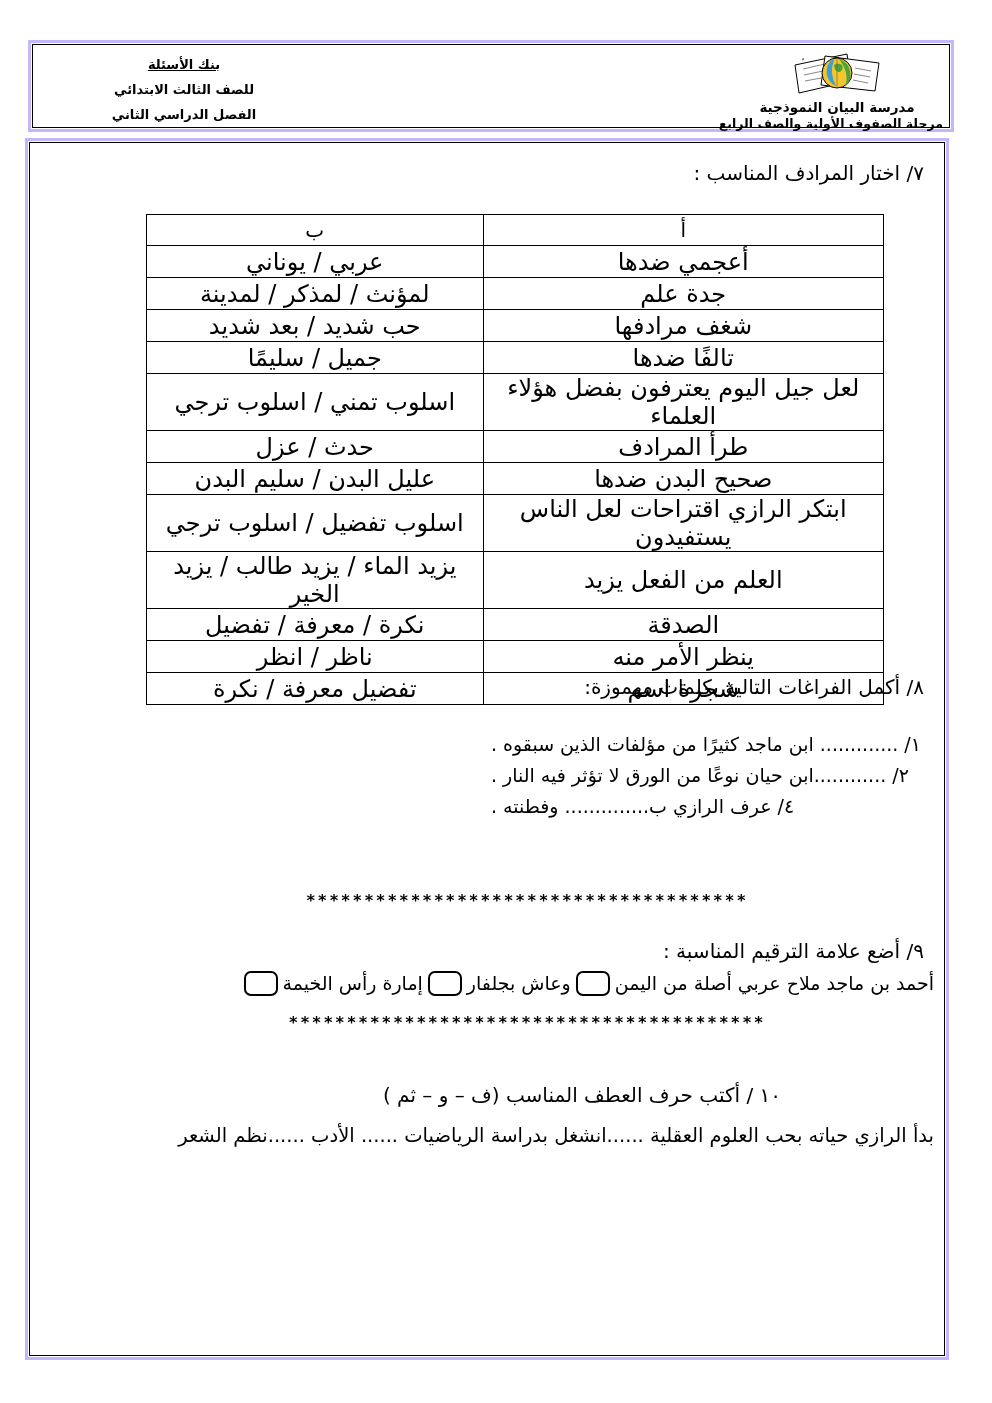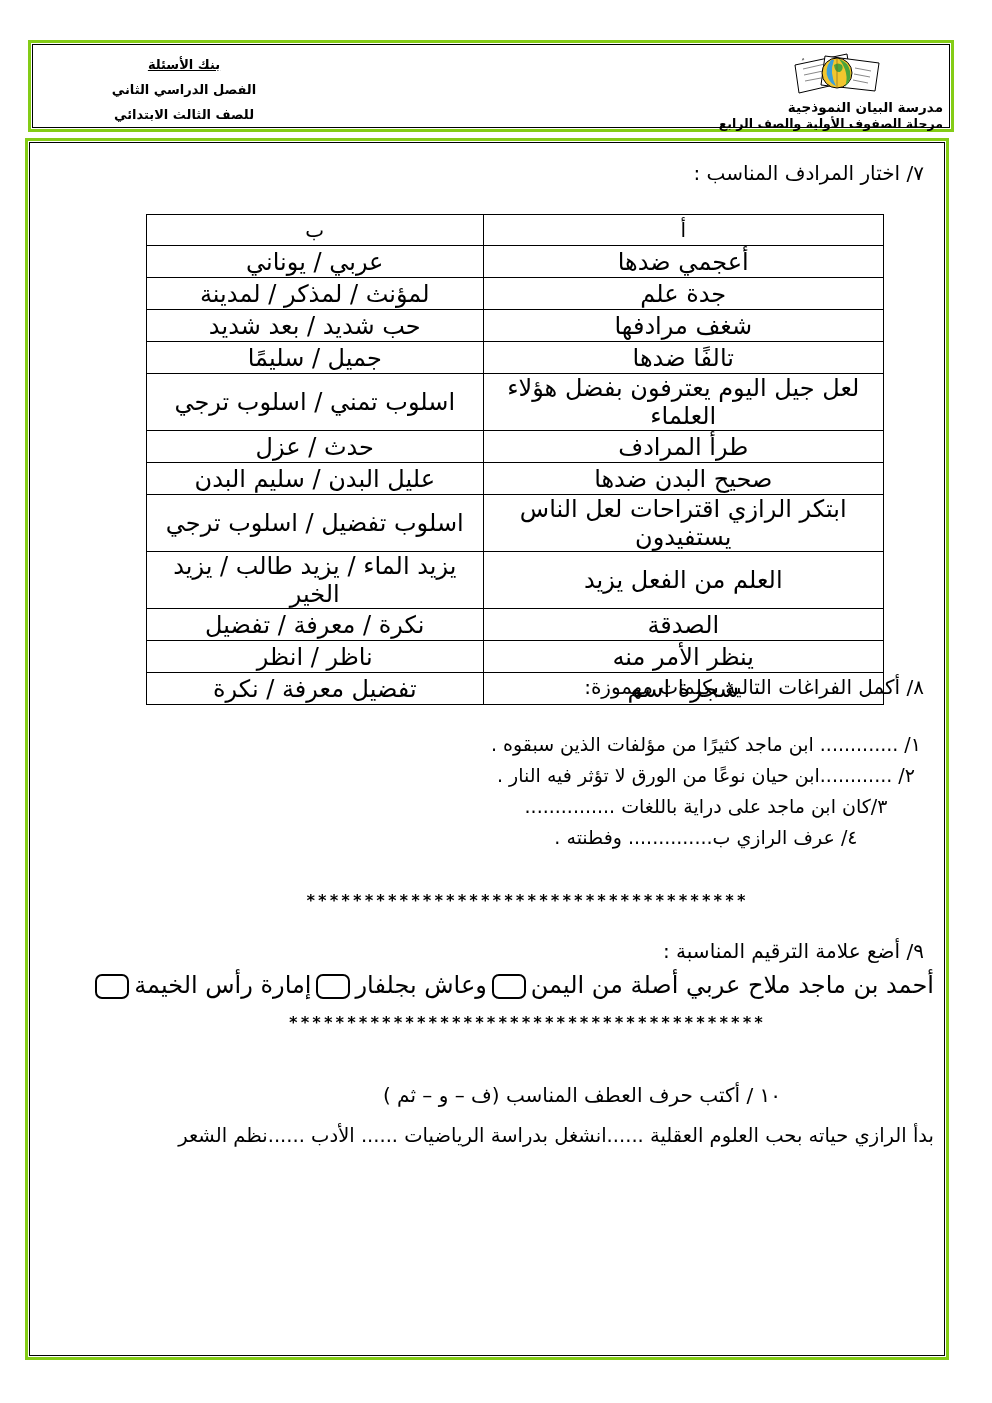--- a/index.html
+++ b/index.html
@@ -7,21 +7,21 @@
   body {
     width: 992px; height: 1403px;
     position: relative;
     font-family: "DejaVu Sans", sans-serif;
     color: #000;
     overflow: hidden;
   }
   
   .frame {
     position: absolute;
-    border: 3px solid #84cc16;
+    border: 3px solid #c4b5fd;
     background: #fff;
   }
   .frame::after {
     content: "";
     position: absolute;
     inset: 1px;
     border: 1px solid #000;
     pointer-events: none;
   }
   #header-box { left: 28px; top: 40px; width: 926px; height: 92px; }
@@ -31,21 +31,21 @@
   .hdr-left {
     position: absolute; left: 38px; top: 9px; width: 230px;
     text-align: center; font-size: 13px; font-weight: bold;
     line-height: 25px; direction: rtl;
   }
   .hdr-left .u { text-decoration: underline; }
 
   
   .hdr-right {
     position: absolute; right: 8px; top: 2px; width: 212px;
-    text-align: right; direction: rtl;
+    text-align: center; direction: rtl;
   }
   .hdr-right .logo { display: block; margin: 0 auto; }
   .hdr-right .school { font-size: 13.5px; font-weight: bold; line-height: 16px; white-space: nowrap; }
   .hdr-right .stage  { font-size: 12.5px; font-weight: bold; line-height: 17px; white-space: nowrap; }
 
   
   .abs { position: absolute; direction: rtl; }
   .sec-title { font-size: 20px; white-space: nowrap; }
 
   #q7-title { top: 20px; right: 22px; }
@@ -58,56 +58,56 @@
     border: 1px solid #000;
     text-align: center; vertical-align: middle;
     font-size: 24px; padding: 0 4px;
   }
   #q7-table th { height: 31px; font-weight: normal; font-size: 20px; }
   #q7-table td { height: 32px; }
   #q7-table .col-a { width: 401px; }
   #q7-table .col-b { width: 337px; }
 
   #q8-title { top: 534px; right: 22px; }
-  #q8-items { top: 588px; right: 25px; text-align: center; }
+  #q8-items { top: 588px; right: 25px; text-align: left; }
   #q8-items .item { font-size: 19px; line-height: 31px; white-space: nowrap; }
 
   .sep {
     position: absolute; left: 80px; right: 0; text-align: center;
     font-family: "DejaVu Sans Mono", monospace;
     font-size: 16px; letter-spacing: 2px; font-weight: bold;
     white-space: nowrap; direction: ltr;
   }
   #sep1 { top: 750px; }
   #sep2 { top: 872px; }
 
   #q9-title { top: 798px; right: 22px; }
-  #q9-line  { top: 830px; right: 12px; font-size: 24px; white-space: nowrap; }
+  #q9-line  { top: 830px; right: 12px; font-size: 19px; white-space: nowrap; }
   .punct-box {
     display: inline-block; width: 34px; height: 25px;
     border: 2px solid #000; border-radius: 7px;
     vertical-align: -6px; margin: 0 5px;
     background: #fff;
   }
 
   #q10-title { top: 942px; right: 165px; }
   #q10-text  {
     top: 976px; right: 12px; width: 792px;
     font-size: 19.5px; line-height: 37px; 
   }
 </style>
 </head>
 <body>
 
 <div class="frame" id="header-box">
 
   <div class="hdr-left">
     <div><span class="u">بنك الأسئلة</span></div>
+    <div>للصف الثالث الابتدائي</div>
     <div>الفصل الدراسي الثاني</div>
-    <div>للصف الثالث الابتدائي</div>
   </div>
 
   <div class="hdr-right">
     <svg class="logo" width="100" height="54" viewBox="0 0 100 54">
 
       <defs>
         <path id="arcPath" d="M 14,16 Q 50,1 88,13" fill="none"></path>
       </defs>
       <text font-size="5.5" fill="#333">
         <textPath href="#arcPath" startOffset="4">مرحلة الصفوف الأولية والصف الرابع</textPath>
@@ -200,21 +200,20 @@
           <td>شجرة اسم</td>
           <td>تفضيل معرفة / نكرة</td>
         </tr>
     </tbody>
   </table>
 
   <div class="abs sec-title" id="q8-title">٨/ أكمل الفراغات التالية بكلمات مهموزة:</div>
   <div class="abs" id="q8-items">
     <div class="item">١/ ............. ابن ماجد كثيرًا من مؤلفات الذين سبقوه .</div>
     <div class="item">٢/ ............ابن حيان نوعًا من الورق لا تؤثر فيه النار .</div>
-    <div class="item">٣/كان ابن ماجد على دراية باللغات ...............</div>
     <div class="item">٤/ عرف الرازي ب.............. وفطنته .</div>
   </div>
   <div class="sep" id="sep1">**************************************</div>
 
   <div class="abs sec-title" id="q9-title">٩/ أضع علامة الترقيم المناسبة :</div>
   <div class="abs" id="q9-line">
     <span>أحمد بن ماجد ملاح عربي أصلة من اليمن</span><span class="punct-box"></span><span>وعاش بجلفار</span><span class="punct-box"></span><span>إمارة رأس الخيمة</span><span class="punct-box"></span>
   </div>
   <div class="sep" id="sep2">*****************************************</div>
 

